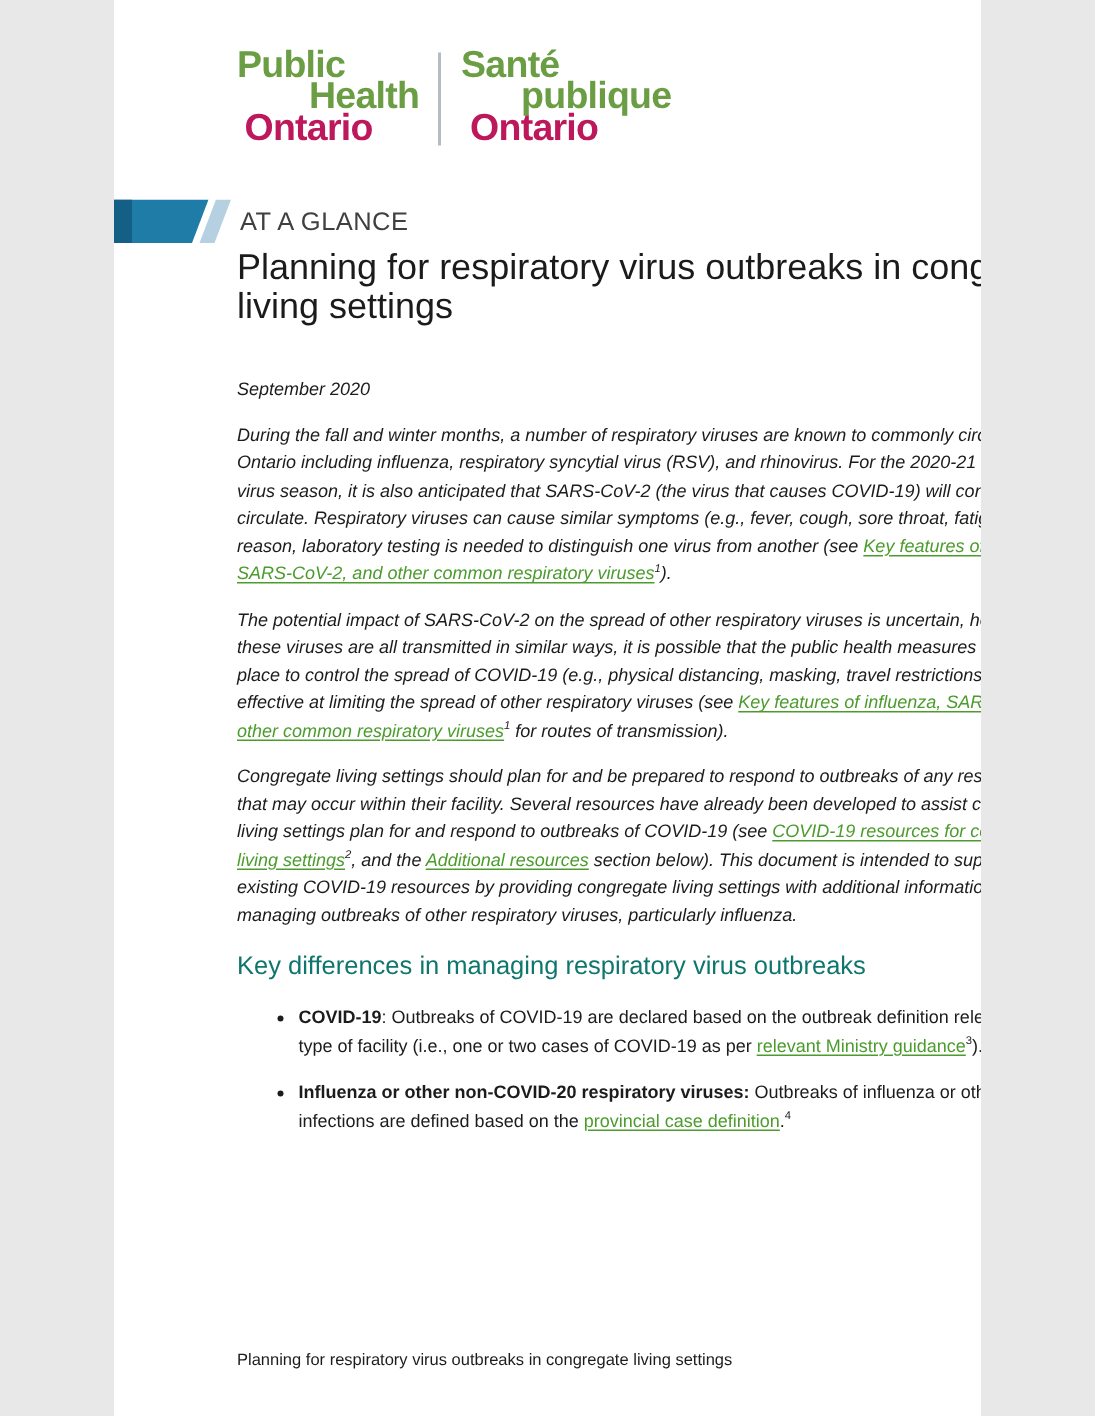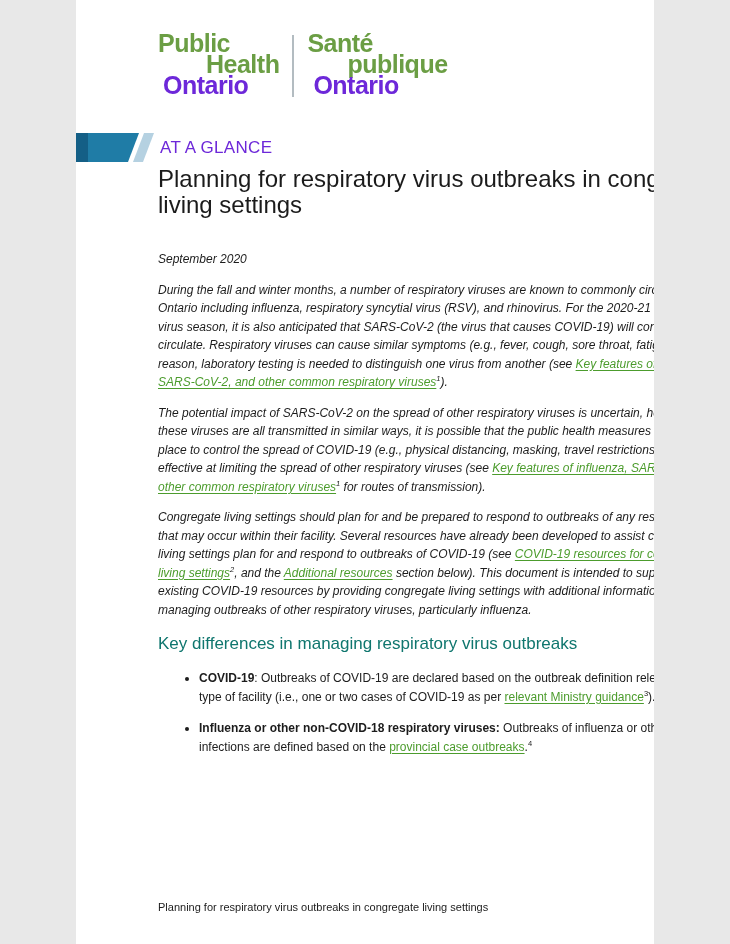--- a/index.html
+++ b/index.html
@@ -24,21 +24,21 @@
     align-items: flex-start;
   }
   .logo-block {
     font-weight: bold;
     font-size: 25px;
     line-height: 21px;
     letter-spacing: -0.5px;
   }
   .logo-line { white-space: nowrap; }
   .logo-green { color: #6B9E44; }
-  .logo-blue  { color: #6d28d9; }
+  .logo-blue  { color: #be185d; }
   .en-l2 { margin-left: 48px; }
   .en-l3 { margin-left: 5px; }
   .fr-l2 { margin-left: 40px; }
   .fr-l3 { margin-left: 6px; }
   .logo-divider {
     width: 2px;
     height: 62px;
     background: #b3bcc1;
     margin: 2px 13px 0 13px;
   }
@@ -53,21 +53,21 @@
   }
   .banner svg { position: absolute; top: 0; left: 0; }
   .eyebrow {
     position: absolute;
     top: 0;
     left: 84px;
     height: 29px;
     line-height: 29px;
     font-size: 17px;
     letter-spacing: 0.3px;
-    color: #6d28d9;
+    color: #404040;
   }
 
   
   .doc-title {
     position: absolute;
     top: 166px;
     left: 82px;
     width: 580px;
     font-size: 24px;
     line-height: 26px;
@@ -171,21 +171,21 @@
     <section>
       <p><span>During the fall and winter months, a number of respiratory viruses are known to commonly circulate in Ontario including influenza, respiratory syncytial virus (RSV), and rhinovirus. For the 2020-21 respiratory virus season, it is also anticipated that SARS-CoV-2 (the virus that causes COVID-19) will continue to circulate. Respiratory viruses can cause similar symptoms (e.g., fever, cough, sore throat, fatigue). For this reason, laboratory testing is needed to distinguish one virus from another (see </span><a href="#" class="green-link">Key features of influenza, SARS-CoV-2, and other common respiratory viruses</a><sup>1</sup><span>).</span></p>
       <p><span>The potential impact of SARS-CoV-2 on the spread of other respiratory viruses is uncertain, however, since these viruses are all transmitted in similar ways, it is possible that the public health measures currently in place to control the spread of COVID-19 (e.g., physical distancing, masking, travel restrictions) may also be effective at limiting the spread of other respiratory viruses (see </span><a href="#" class="green-link">Key features of influenza, SARS-CoV-2, and other common respiratory viruses</a><sup>1</sup><span> for routes of transmission).</span></p>
       <p><span>Congregate living settings should plan for and be prepared to respond to outbreaks of any respiratory virus that may occur within their facility. Several resources have already been developed to assist congregate living settings plan for and respond to outbreaks of COVID-19 (see </span><a href="#" class="green-link">COVID-19 resources for congregate living settings</a><sup>2</sup><span>, and the </span><a href="#" class="green-link">Additional resources</a><span> section below). This document is intended to supplement these existing COVID-19 resources by providing congregate living settings with additional information relevant to managing outbreaks of other respiratory viruses, particularly influenza.</span></p>
     </section>
 
     <section>
       <h3 class="sub-heading">Key differences in managing respiratory virus outbreaks</h3>
       <ul class="bullet-list">
         <li><strong>COVID-19</strong><span>: Outbreaks of COVID-19 are declared based on the outbreak definition relevant to the type of facility (i.e., one or two cases of COVID-19 as per </span><a href="#" class="green-link">relevant Ministry guidance</a><sup>3</sup><span>).</span></li>
-        <li><strong>Influenza or other non-COVID-18 respiratory viruses:</strong><span> Outbreaks of influenza or other respiratory infections are defined based on the </span><a href="#" class="green-link">provincial case outbreaks</a><span>.</span><sup>4</sup></li>
+        <li><strong>Influenza or other non-COVID-20 respiratory viruses:</strong><span> Outbreaks of influenza or other respiratory infections are defined based on the </span><a href="#" class="green-link">provincial case definition</a><span>.</span><sup>4</sup></li>
       </ul>
     </section>
   </div>
 
   <div class="footer-text">Planning for respiratory virus outbreaks in congregate living settings</div>
   <div class="page-number">1</div>
 
 </div>
 
 </body></html>

